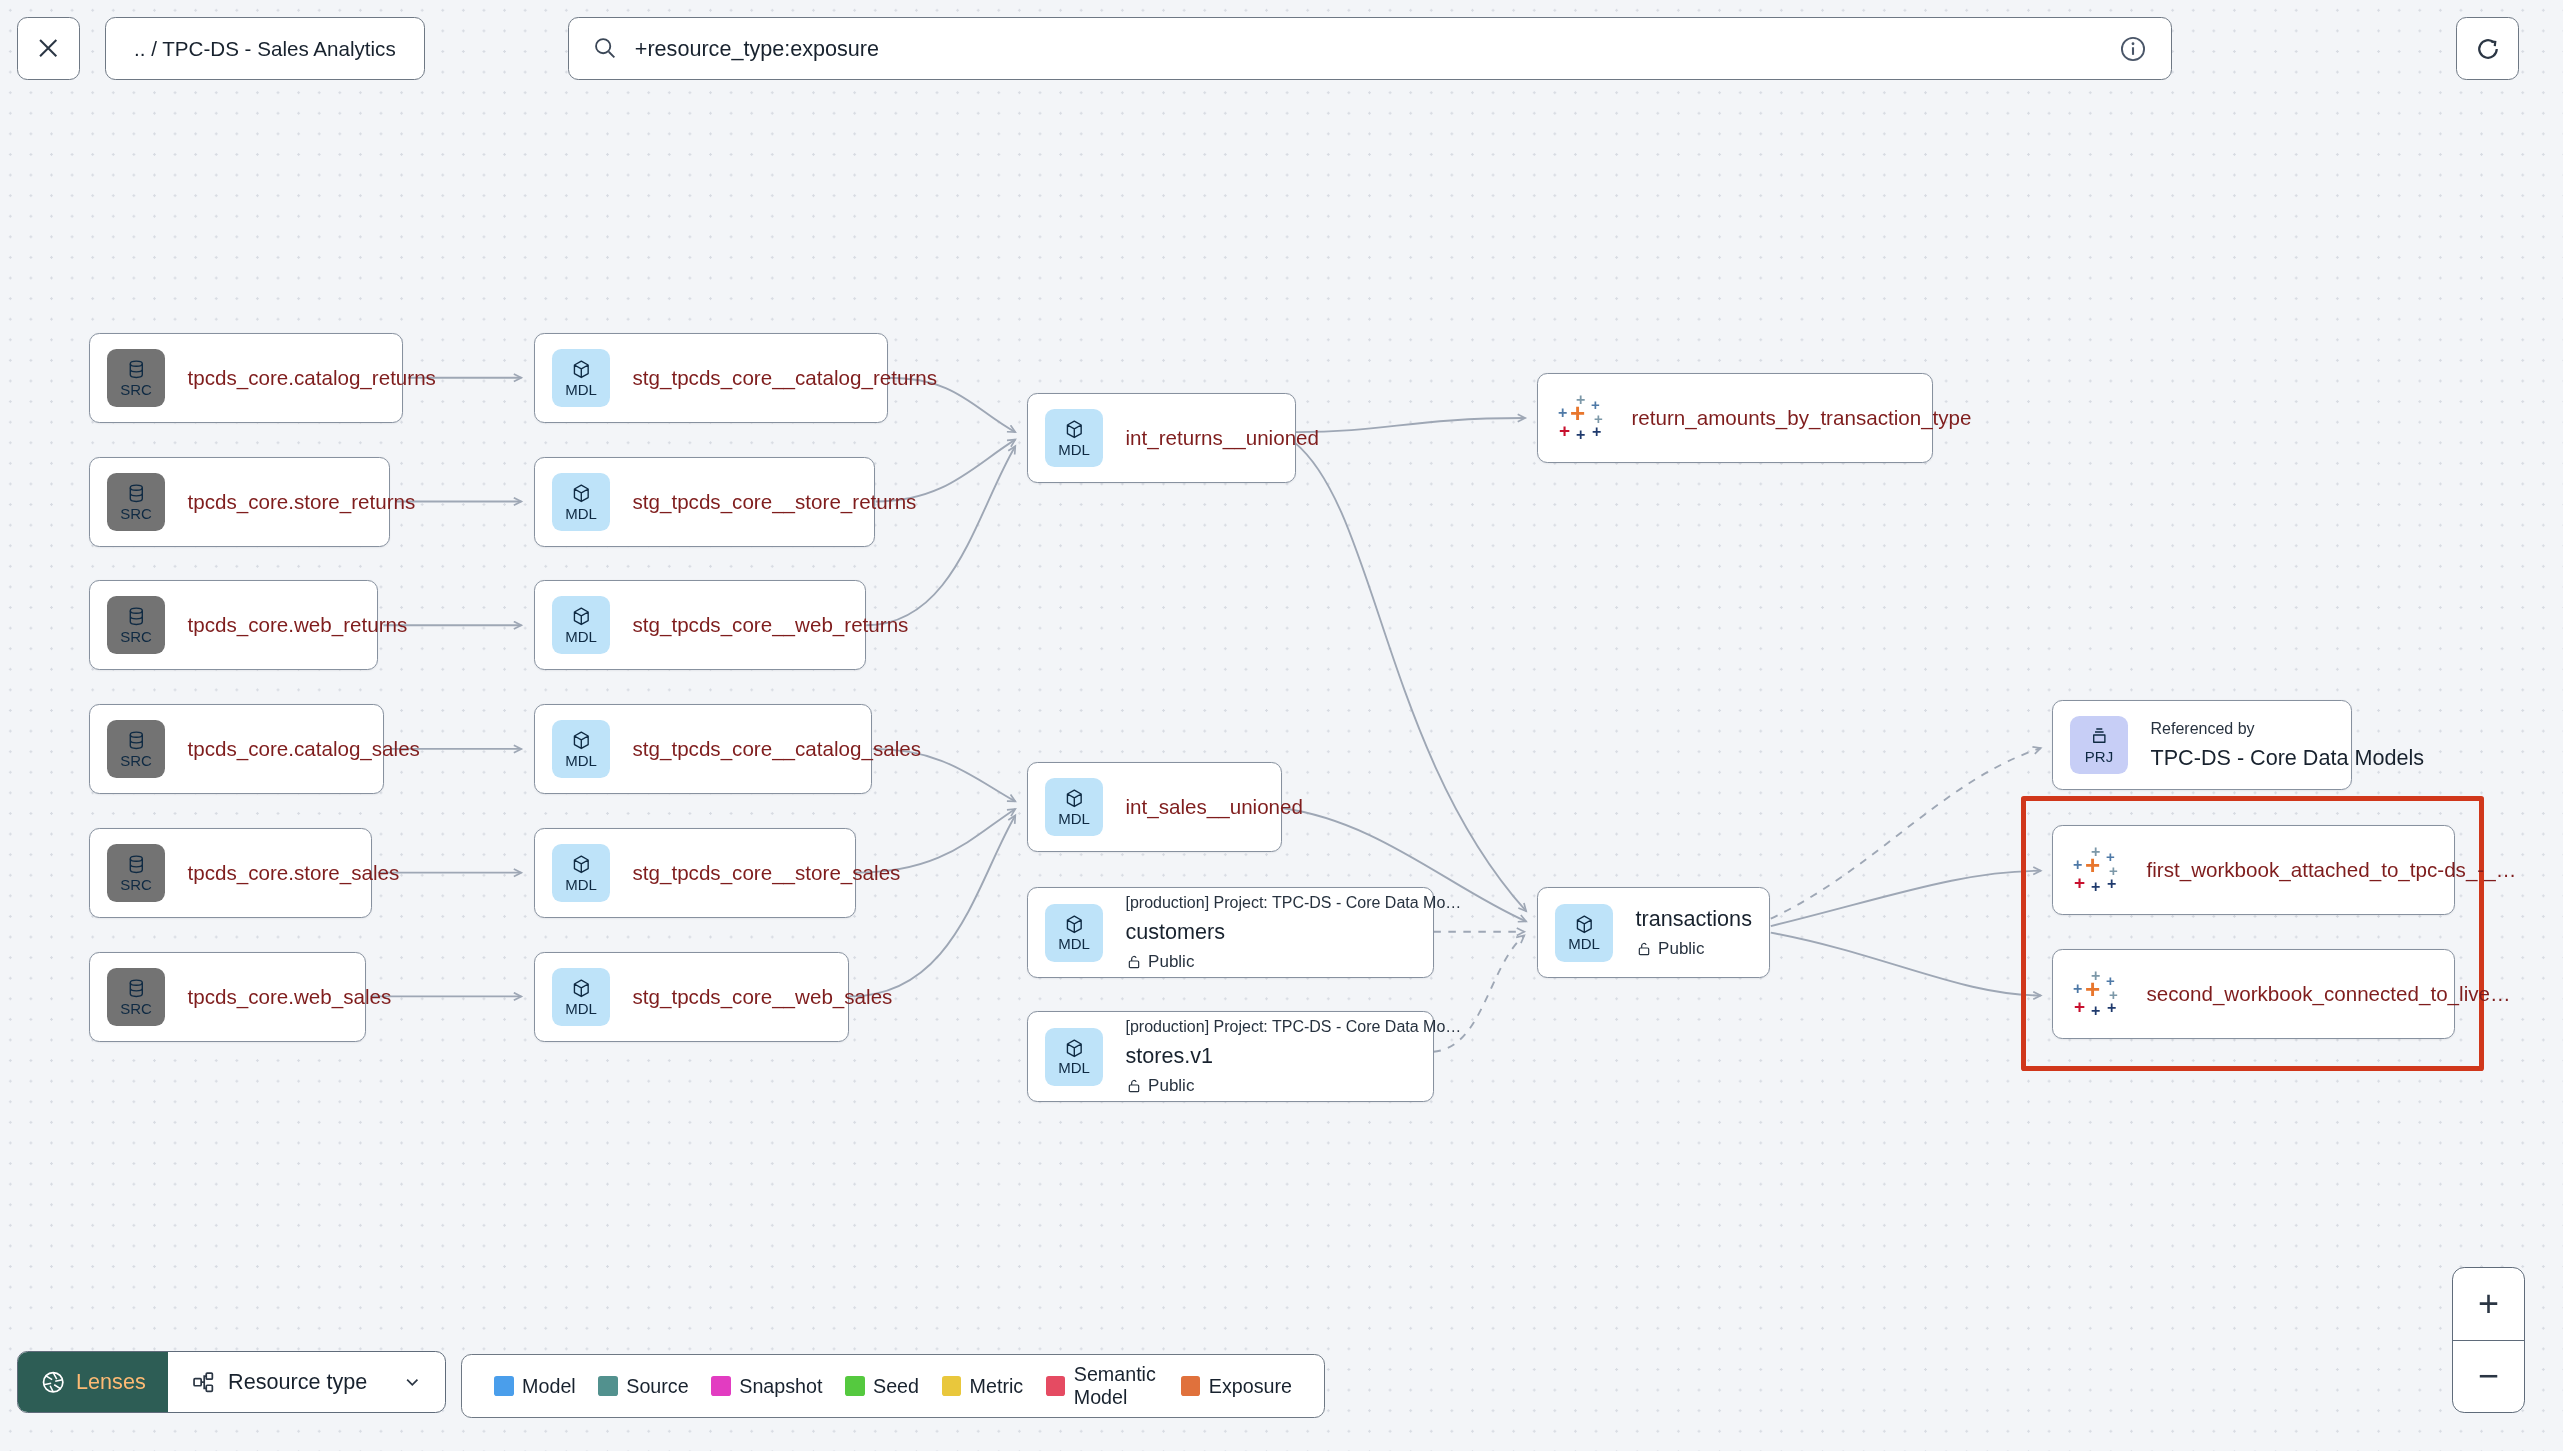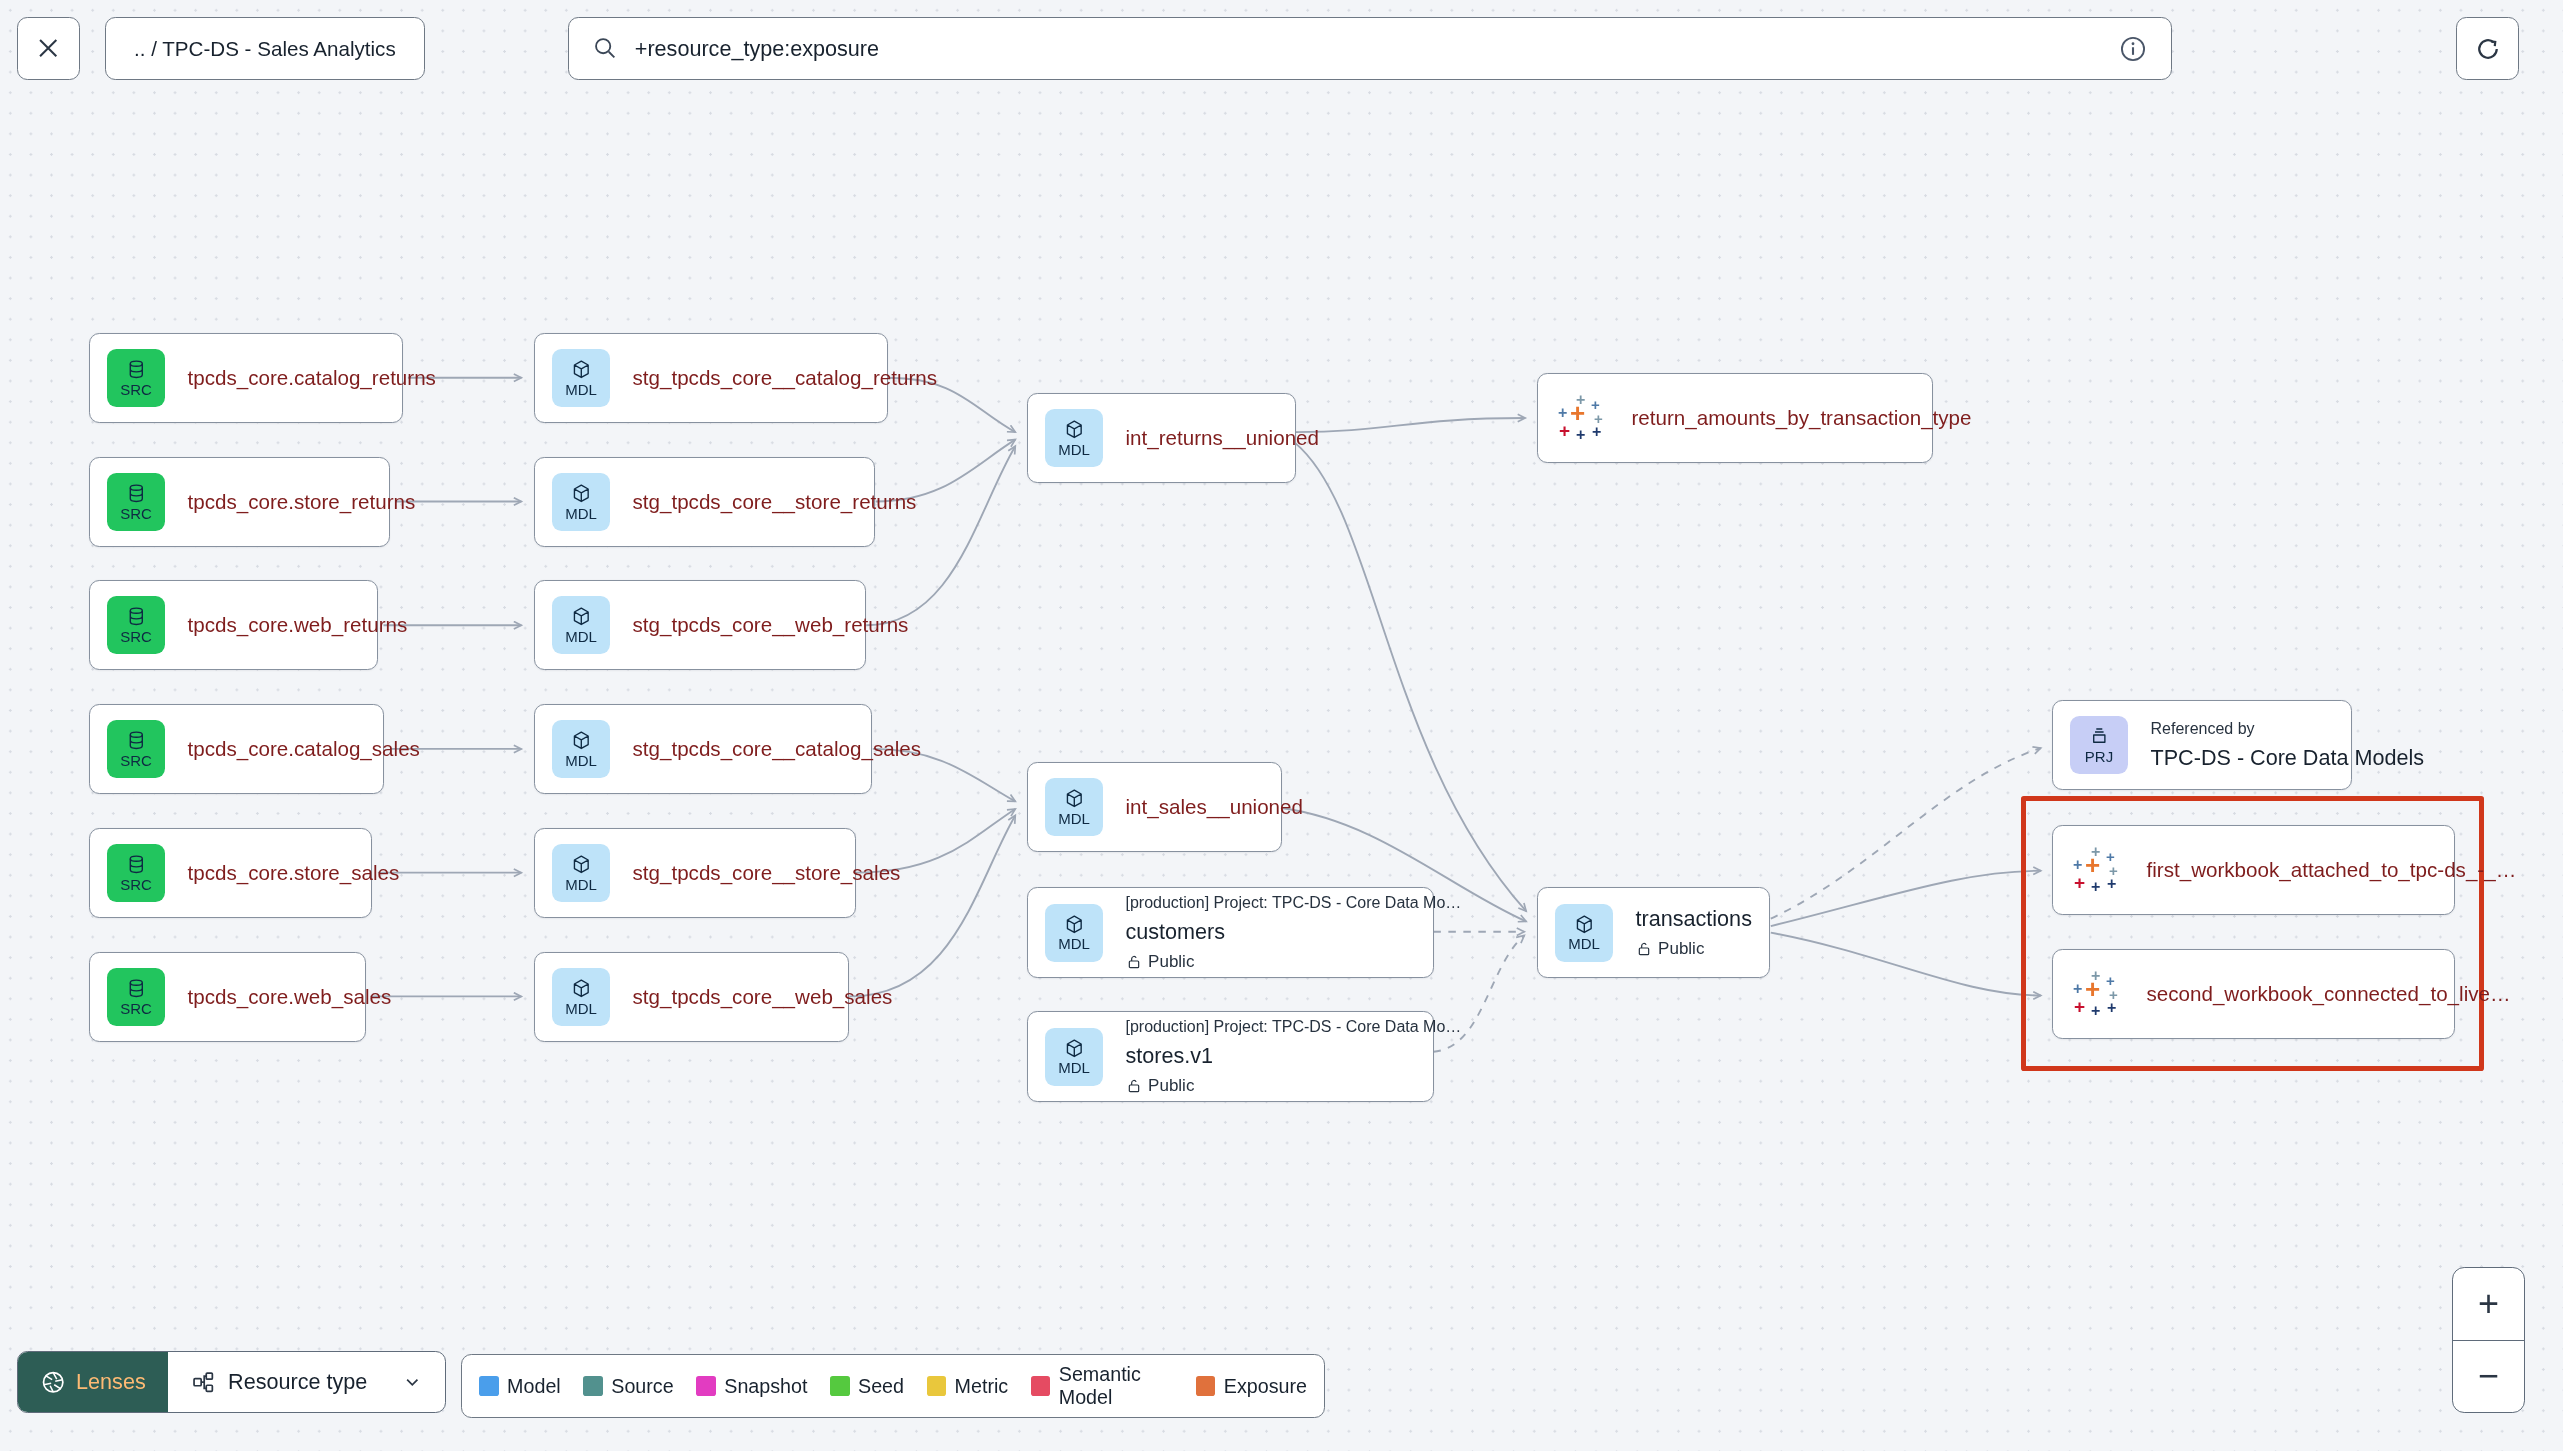--- a/index.html
+++ b/index.html
@@ -30,21 +30,21 @@
   .node {
     position:absolute; background:#fff; border:1.9px solid #87919F; border-radius:10.3px;
     display:flex; align-items:center; z-index:3; cursor:pointer;
     box-shadow:0 0.9px 1.9px rgba(16,24,40,.06);
   }
   .badge {
     width:58px; height:58px; border-radius:9.4px; margin-left:17px; flex:0 0 auto;
     display:flex; flex-direction:column; align-items:center; justify-content:center;
     color:#0F2A43; font-size:15px; line-height:1; gap:1.9px;
   }
-  .badge.src { background:#22c55e; }
+  .badge.src { background:#737373; }
   .badge.mdl { background:#BEE3F9; }
   .badge.prj { background:#C7CEF6; }
   .node-label { margin-left:22.5px; margin-right:19px; font-size:20.6px; white-space:nowrap; color:#7f1d1d; }
   .stack { margin-left:22.5px; margin-right:15px; display:flex; flex-direction:column; gap:7px; }
   .stack .small { font-size:16px; color:#27323F; white-space:nowrap; }
   .stack .big { font-size:21.6px; color:#18222E; white-space:nowrap; }
   .access { display:flex; align-items:center; gap:6.6px; font-size:17px; color:#27323F; }
   
   .tabl { position:relative; width:52px; height:52px; margin-left:19px; flex:0 0 auto; }
   .tabl span { position:absolute; font-weight:bold; line-height:1; }
@@ -61,21 +61,21 @@
   }
   .lenses-btn {
     background:#2D5D55; color:#fdba74; display:flex; align-items:center; gap:11.2px;
     padding:0 22.5px; font-size:21.6px; cursor:pointer; flex:0 0 auto;
   }
   .rtype-btn { display:flex; align-items:center; gap:13px; padding:0 22.5px; font-size:21.6px; cursor:pointer; flex:1; }
   .rtype-btn .chev { margin-left:auto; }
   .legend {
     position:absolute; left:461px; top:1354px; height:64px; width:864px;
     background:#fff; border:1.9px solid #6E7884; border-radius:10.3px;
-    display:flex; align-items:center; padding:0 17px; gap:22.5px; z-index:4;
+    display:flex; align-items:center; padding:0 32px; gap:22.5px; z-index:4;
   }
   .leg-item { display:flex; align-items:center; gap:8.4px; font-size:19.7px; }
   .swatch { width:19.7px; height:19.7px; border-radius:2.8px; flex:0 0 auto; }
   .zoomctl {
     position:absolute; left:2452px; top:1267px; width:73px; height:146px;
     background:#fff; border:1.9px solid #5F6B7A; border-radius:12.2px;
     display:flex; flex-direction:column; z-index:4; overflow:hidden;
   }
   .zoomctl .zbtn { flex:1; display:flex; align-items:center; justify-content:center;
                    font-size:36px; color:#2B3644; cursor:pointer; }

